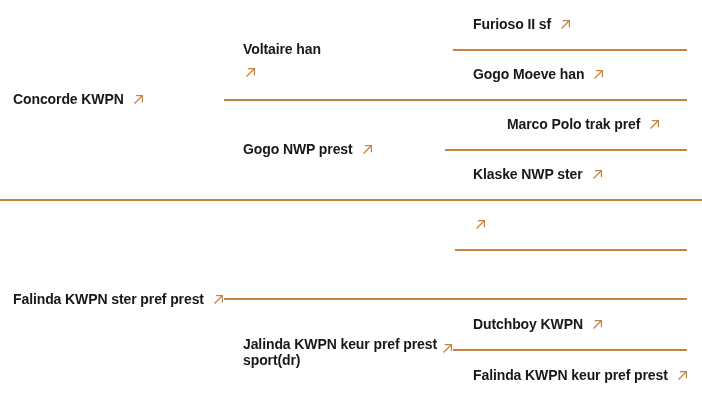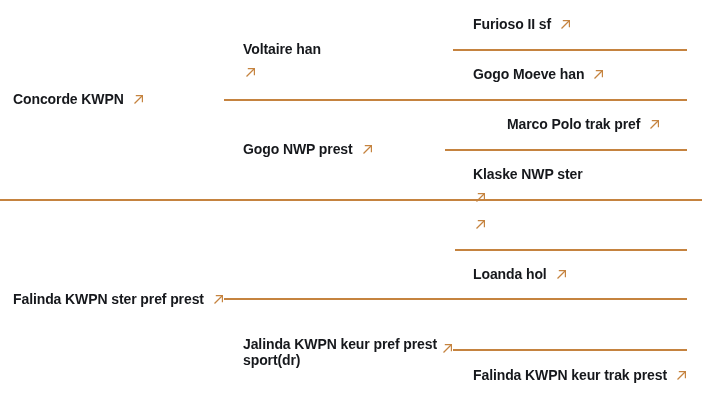--- a/index.html
+++ b/index.html
@@ -126,21 +126,21 @@
   <div class="entry dam" style="left:243px; top:141px;">
     <span class="label">Gogo NWP prest</span>
     <span class="arrow">
       <svg width="15" height="15" viewBox="0 0 15 15">
         <path d="M3.5 11.5 L11 4" stroke="#c5833f" stroke-width="1.2" fill="none"></path>
         <path d="M4.8 3.6 L11.4 3.6 L11.4 10.2" stroke="#c5833f" stroke-width="1.2" fill="none"></path>
       </svg>
     </span>
   </div>
 
-  <div class="entry dam" style="left:473px; top:166px;flex-direction:column;">
+  <div class="entry dam" style="left:473px; top:166px;">
     <span class="label">Klaske NWP ster</span>
     <span class="arrow">
       <svg width="15" height="15" viewBox="0 0 15 15">
         <path d="M3.5 11.5 L11 4" stroke="#c5833f" stroke-width="1.2" fill="none"></path>
         <path d="M4.8 3.6 L11.4 3.6 L11.4 10.2" stroke="#c5833f" stroke-width="1.2" fill="none"></path>
       </svg>
     </span>
   </div>
 
   <div class="divider-main" style="top:199px;"></div>
@@ -149,61 +149,61 @@
     <span class="arrow">
       <svg width="15" height="15" viewBox="0 0 15 15">
         <path d="M3.5 11.5 L11 4" stroke="#c5833f" stroke-width="1.2" fill="none"></path>
         <path d="M4.8 3.6 L11.4 3.6 L11.4 10.2" stroke="#c5833f" stroke-width="1.2" fill="none"></path>
       </svg>
     </span>
   </div>
 
   <div class="rule" style="left:455px; top:249px; width:232px;"></div>
 
-  <div class="entry dam" style="left:473px; top:266px;">
-    <span class="label">Loanda hol</span>
-    <span class="arrow">
-      <svg width="15" height="15" viewBox="0 0 15 15">
-        <path d="M3.5 11.5 L11 4" stroke="#c5833f" stroke-width="1.2" fill="none"></path>
-        <path d="M4.8 3.6 L11.4 3.6 L11.4 10.2" stroke="#c5833f" stroke-width="1.2" fill="none"></path>
-      </svg>
-    </span>
-  </div>
 
 
   <div class="rule" style="left:224px; top:298px; width:463px;"></div>
 
   <div class="entry dam" style="left:13px; top:291px;">
     <span class="label">Falinda KWPN ster pref prest</span>
     <span class="arrow">
       <svg width="15" height="15" viewBox="0 0 15 15">
         <path d="M3.5 11.5 L11 4" stroke="#c5833f" stroke-width="1.2" fill="none"></path>
         <path d="M4.8 3.6 L11.4 3.6 L11.4 10.2" stroke="#c5833f" stroke-width="1.2" fill="none"></path>
       </svg>
     </span>
   </div>
 
+  <div class="entry sire" style="left:473px; top:316px;">
+    <span class="label">Dutchboy KWPN</span>
+    <span class="arrow">
+      <svg width="15" height="15" viewBox="0 0 15 15">
+        <path d="M3.5 11.5 L11 4" stroke="#c5833f" stroke-width="1.2" fill="none"></path>
+        <path d="M4.8 3.6 L11.4 3.6 L11.4 10.2" stroke="#c5833f" stroke-width="1.2" fill="none"></path>
+      </svg>
+    </span>
+  </div>
 
   <div class="entry dam" style="left:243px; top:336px; width:205px;">
     <span class="label">Jalinda KWPN keur pref prest sport(dr)</span>
   </div>
 
   <div class="entry dam" style="left:440px; top:340px;">
     <span class="arrow">
       <svg width="15" height="15" viewBox="0 0 15 15">
         <path d="M3.5 11.5 L11 4" stroke="#c5833f" stroke-width="1.2" fill="none"></path>
         <path d="M4.8 3.6 L11.4 3.6 L11.4 10.2" stroke="#c5833f" stroke-width="1.2" fill="none"></path>
       </svg>
     </span>
   </div>
 
   <div class="rule" style="left:453px; top:349px; width:234px;"></div>
 
   <div class="entry dam" style="left:473px; top:367px;">
-    <span class="label">Falinda KWPN keur trak prest</span>
+    <span class="label">Falinda KWPN keur pref prest</span>
     <span class="arrow">
       <svg width="15" height="15" viewBox="0 0 15 15">
         <path d="M3.5 11.5 L11 4" stroke="#c5833f" stroke-width="1.2" fill="none"></path>
         <path d="M4.8 3.6 L11.4 3.6 L11.4 10.2" stroke="#c5833f" stroke-width="1.2" fill="none"></path>
       </svg>
     </span>
   </div>
 
 </div>
 

